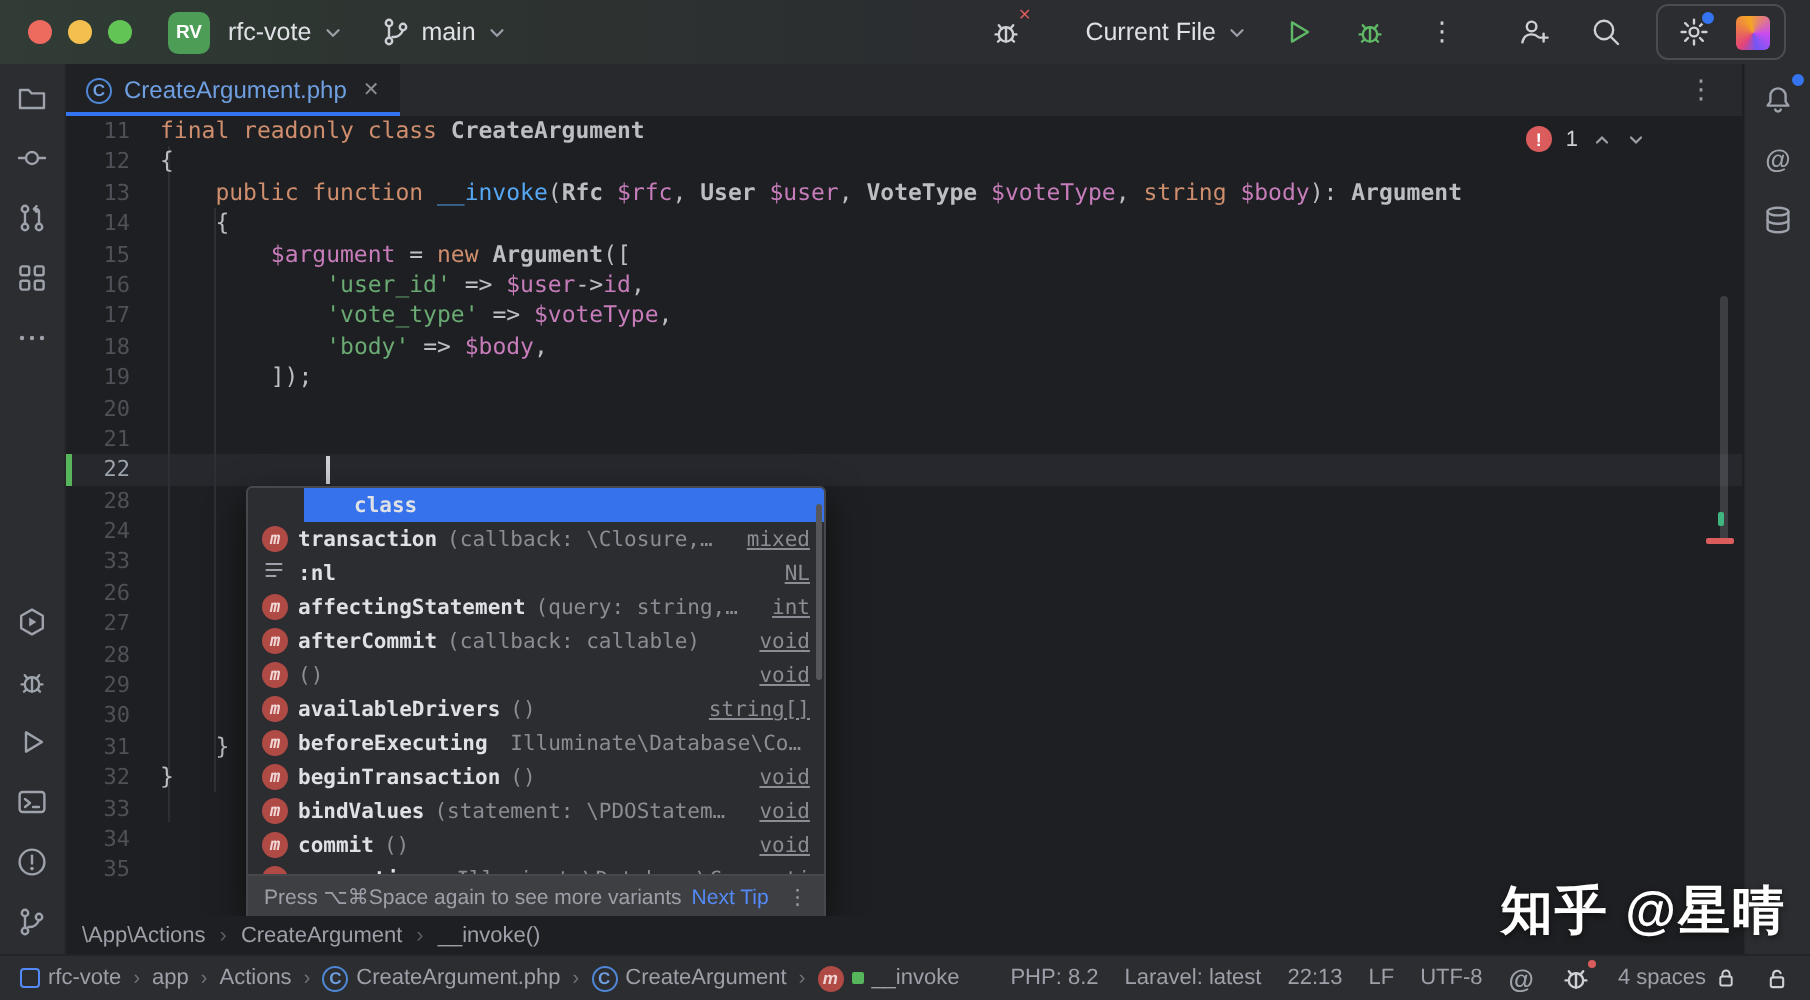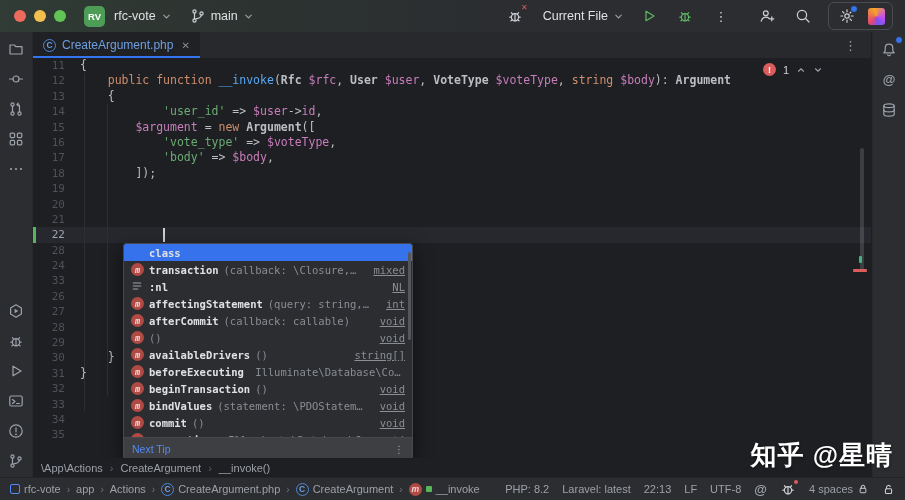--- a/index.html
+++ b/index.html
@@ -71,21 +71,21 @@
   #popup{position:absolute;left:90px;top:185px;width:288px;background:#2b2d30;border:1px solid #46484d;
     border-radius:3px;box-shadow:0 6px 18px rgba(0,0,0,.55);z-index:20;overflow:hidden;}
   #popup-list{height:193px;overflow:hidden;position:relative;}
   .cmp-row{display:flex;align-items:center;height:17px;padding:0 7px 0 7px;gap:5px;
     font-family:"DejaVu Sans Mono",monospace;font-size:10.5px;color:#dfe1e5;}
   .cmp-row .mi{flex:0 0 13px;}
   .mi-empty{flex:0 0 13px;height:13px;}
   .cmp-name{font-weight:bold;white-space:pre;}
   .cmp-params{color:#8a8d93;white-space:pre;overflow:hidden;text-overflow:ellipsis;flex-shrink:1;}
   .cmp-type{margin-left:auto;color:#8a8d93;white-space:pre;padding-left:6px;text-decoration:underline;}
-  .cmp-row.sel{background:#3672ec;}
+  .cmp-row.sel{background:#3672ec;margin-left:28px;}
   .tmpl-ic{color:#9da2ab;}
   #popup-scroll{position:absolute;right:1px;top:8px;width:3px;height:88px;background:#55575c;border-radius:2px;}
   #popup-footer{height:21px;background:#3d3f42;border-top:1px solid #46484b;display:flex;align-items:center;
     padding:0 8px;font-size:10.5px;color:#9da0a8;gap:5px;}
   #popup-footer .link{color:#548af7;}
   #popup-footer .dots{margin-left:auto;color:#9da0a8;}
   
   #breadcrumbs{position:absolute;left:0;top:426px;width:100%;height:19px;background:#1e1f22;
     display:flex;align-items:center;padding-left:8px;box-sizing:border-box;font-size:11px;color:#9da0a8;gap:7px;}
   .bc-sep{color:#5c6064;}
@@ -140,21 +140,21 @@
         </span>
     </span>
     <div id="tb-right">
       <span class="tb-btn ic">
           <svg width="16" height="16" viewBox="0 0 16 16" fill="none" stroke="currentColor" stroke-width="1.2" stroke-linecap="round" stroke-linejoin="round">
             <circle cx="8" cy="9.2" r="3.6"></circle>
             <path d="M5.8 6.4L4.4 4.6M10.2 6.4l1.4-1.8M2.8 9.2h1.6M11.6 9.2h1.6M4 12.8l1.4-1.2M12 12.8l-1.4-1.2M8 5.6v7.2"></path>
           </svg>
           <span class="red-x">✕</span>
         </span>
-      <span class="tb-item" style="margin-left:3px;">
+      <span class="tb-item" style="margin-left:15px;">
         <span>Current File</span>
         <span class="ic chev">
             <svg width="11" height="11" viewBox="0 0 16 16" fill="none" stroke="currentColor" stroke-width="1.6" stroke-linecap="round">
               <path d="M4 6l4 4 4-4"></path>
             </svg>
           </span>
       </span>
       <span class="tb-btn ic run-green">
           <svg width="16" height="16" viewBox="0 0 16 16" fill="none" stroke="currentColor" stroke-width="1.2" stroke-linecap="round" stroke-linejoin="round">
             <path d="M5 3.2L13 8l-8 4.8z"></path>
@@ -327,25 +327,26 @@
           <div class="gut-num">28</div>
           <div class="gut-num">29</div>
           <div class="gut-num">30</div>
           <div class="gut-num">31</div>
           <div class="gut-num">32</div>
           <div class="gut-num">33</div>
           <div class="gut-num">34</div>
           <div class="gut-num">35</div>
         </div>
       <div id="code-lines">
+          <div class="code-line"><span class="tok-kw">final readonly class </span><span class="tok-cl">CreateArgument</span></div>
           <div class="code-line"><span class="tok-df">{</span></div>
           <div class="code-line"><span class="tok-df">    </span><span class="tok-kw">public function </span><span class="tok-fn">__invoke</span><span class="tok-df">(</span><span class="tok-cl">Rfc</span><span class="tok-df"> </span><span class="tok-va">$rfc</span><span class="tok-df">, </span><span class="tok-cl">User</span><span class="tok-df"> </span><span class="tok-va">$user</span><span class="tok-df">, </span><span class="tok-cl">VoteType</span><span class="tok-df"> </span><span class="tok-va">$voteType</span><span class="tok-df">, </span><span class="tok-kw">string</span><span class="tok-df"> </span><span class="tok-va">$body</span><span class="tok-df">): </span><span class="tok-cl">Argument</span></div>
           <div class="code-line"><span class="tok-df">    {</span></div>
+          <div class="code-line"><span class="tok-df">        </span><span class="tok-va">$argument</span><span class="tok-df"> = </span><span class="tok-kw">new</span><span class="tok-df"> </span><span class="tok-cl">Argument</span><span class="tok-df">([</span></div>
           <div class="code-line"><span class="tok-df">            </span><span class="tok-st">'user_id'</span><span class="tok-df"> =&gt; </span><span class="tok-va">$user</span><span class="tok-df">-&gt;</span><span class="tok-pr">id</span><span class="tok-df">,</span></div>
-          <div class="code-line"><span class="tok-df">        </span><span class="tok-va">$argument</span><span class="tok-df"> = </span><span class="tok-kw">new</span><span class="tok-df"> </span><span class="tok-cl">Argument</span><span class="tok-df">([</span></div>
           <div class="code-line"><span class="tok-df">            </span><span class="tok-st">'vote_type'</span><span class="tok-df"> =&gt; </span><span class="tok-va">$voteType</span><span class="tok-df">,</span></div>
           <div class="code-line"><span class="tok-df">            </span><span class="tok-st">'body'</span><span class="tok-df"> =&gt; </span><span class="tok-va">$body</span><span class="tok-df">,</span></div>
           <div class="code-line"><span class="tok-df">        ]);</span></div>
           <div class="code-line"></div>
           <div class="code-line"></div>
           <div class="code-line"></div>
           <div class="code-line"></div>
           <div class="code-line"></div>
           <div class="code-line"></div>
           <div class="code-line"></div>
@@ -444,20 +445,21 @@
             </div>
             <div class="cmp-row">
               <span class="mi"><span class="m-badge">m</span></span>
               <span class="cmp-name">connection</span>
               <span class="cmp-params">([n…</span>
               <span class="cmp-type">Illuminate\Database\Connection</span>
             </div>
             <div id="popup-scroll"></div>
           </div>
         <div id="popup-footer">
+          <span>Press ⌥⌘Space again to see more variants</span>
           <span class="link">Next Tip</span>
           <span class="dots">⋮</span>
         </div>
       </div>
     </div>
 
     <div id="breadcrumbs">
         <span class="bc-item">\App\Actions</span>
         <span class="bc-sep">›</span>
         <span class="bc-item">CreateArgument</span>

